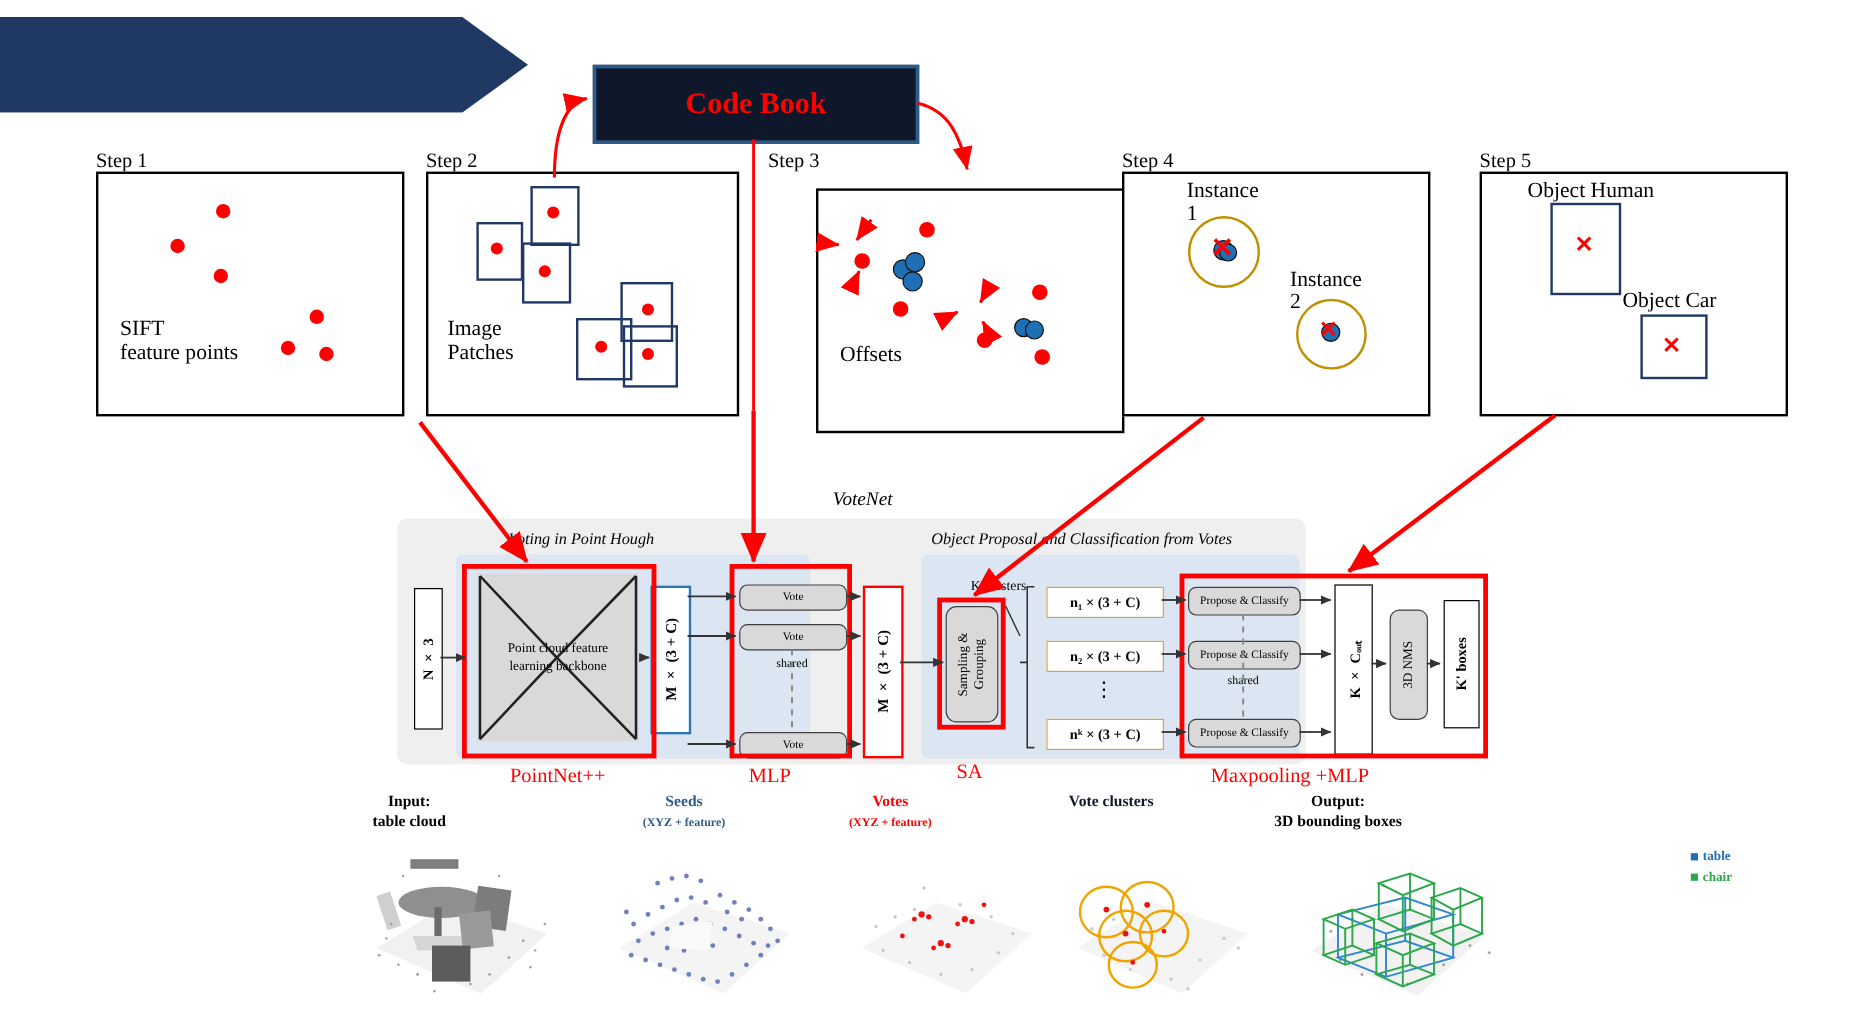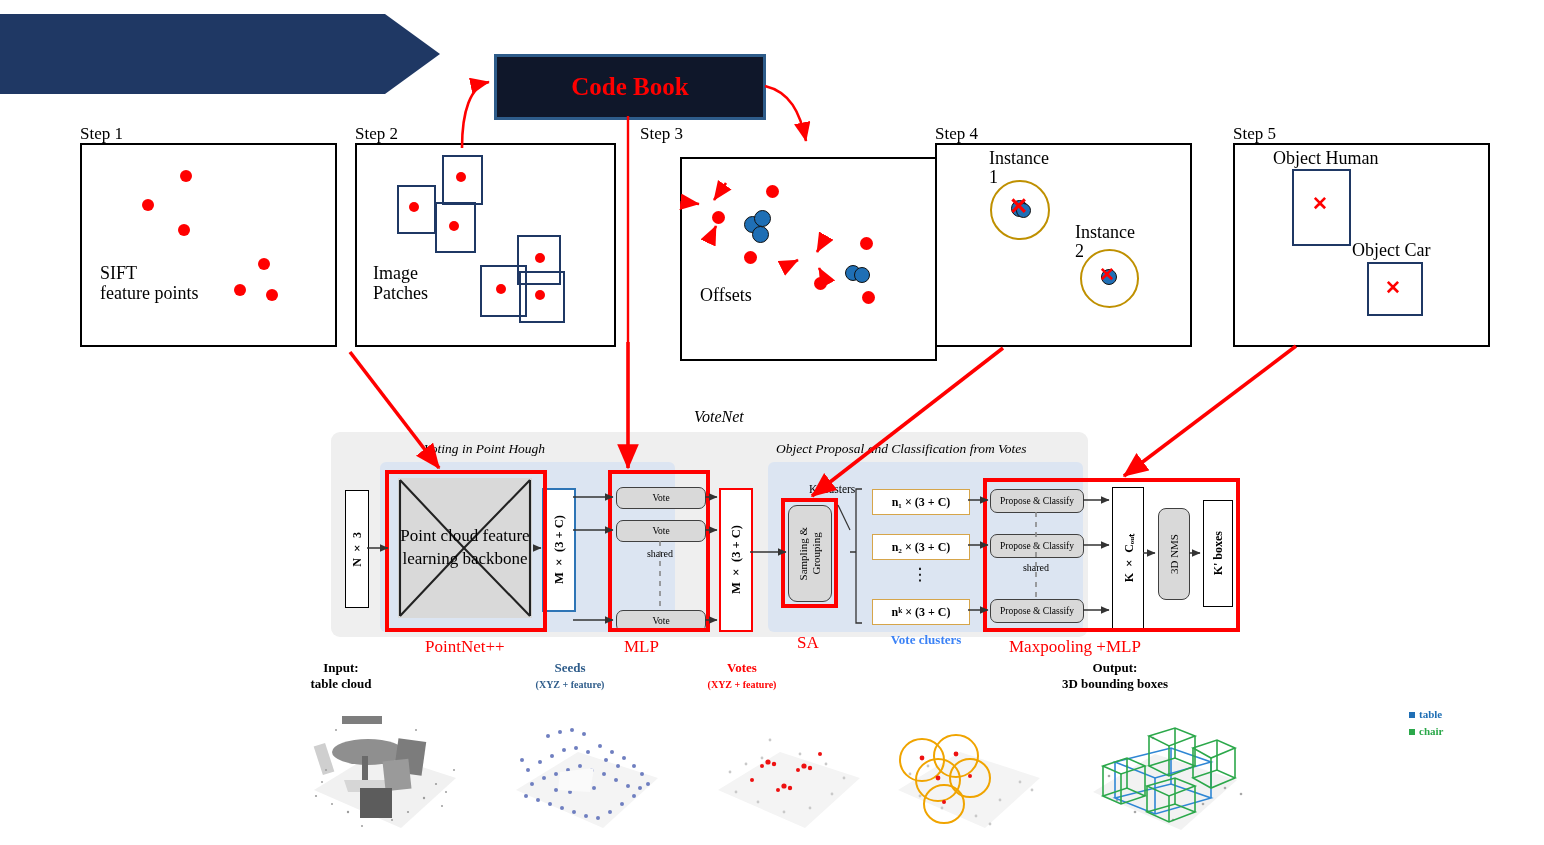--- a/index.html
+++ b/index.html
@@ -166,21 +166,21 @@
 </div>
 
 <div class="abs" style="left:392px;top:474px;width:146px;height:148px;">
   <svg width="146" height="148" viewBox="0 0 146 148">
     <polygon points="6,4 140,4 140,144 6,144 6,4" fill="#D9D9D9" stroke="none"></polygon>
     <polyline points="8,6 72,74 138,6" fill="none" stroke="#222" stroke-width="2.1"></polyline>
     <polyline points="8,142 72,74 138,142" fill="none" stroke="#222" stroke-width="2.1"></polyline>
     <line x1="8" y1="6" x2="8" y2="142" stroke="#222" stroke-width="2.1"></line>
     <line x1="138" y1="6" x2="138" y2="142" stroke="#222" stroke-width="2.1"></line>
   </svg>
-  <div class="abs" style="left:0;top:50%;transform:translateY(-50%);width:146px;text-align:center;font-size:17px;line-height:1.35;">
+  <div class="abs" style="left:0;top:50%;transform:translateY(-50%);width:146px;text-align:center;font-size:11px;line-height:1.35;">
     <span>Point cloud feature</span><br><span>learning backbone</span>
   </div>
 </div>
 
 <div class="wbox" style="left:542px;top:488px;width:30px;height:120px;border:2px solid #2E75B6;">
   <span class="vert lbl-bold" style="font-size:12.5px;">M × (3 + C)</span>
 </div>
 
 <div class="gbox" style="left:616px;top:487px;width:88px;height:20px;">
   <span class="tiny">Vote</span>
@@ -314,21 +314,21 @@
 
 <div class="botlbl" style="left:288px;top:660px;width:106px;">
   <span>Input:</span><br><span>table cloud</span>
 </div>
 <div class="botlbl" style="left:520px;top:660px;width:100px;color:#2E5C8A;">
   <span>Seeds</span><br><span class="botsub">(XYZ + feature)</span>
 </div>
 <div class="botlbl" style="left:692px;top:660px;width:100px;color:#FF0000;">
   <span>Votes</span><br><span class="botsub">(XYZ + feature)</span>
 </div>
-<div class="botlbl" style="left:866px;top:632px;width:120px;color:#3b82f6;">
+<div class="botlbl" style="left:866px;top:660px;width:120px;color:#0f172a;">
   <span>Vote clusters</span>
 </div>
 <div class="botlbl" style="left:1030px;top:660px;width:170px;">
   <span>Output:</span><br><span>3D bounding boxes</span>
 </div>
 
 <div class="pcimg" style="left:296px;top:700px;width:175px;height:140px;">
   <svg width="175" height="140" viewBox="0 0 175 140">
     <g>
       <polygon points="18,90 80,52 160,78 105,128" fill="#f1f1f1"></polygon>

